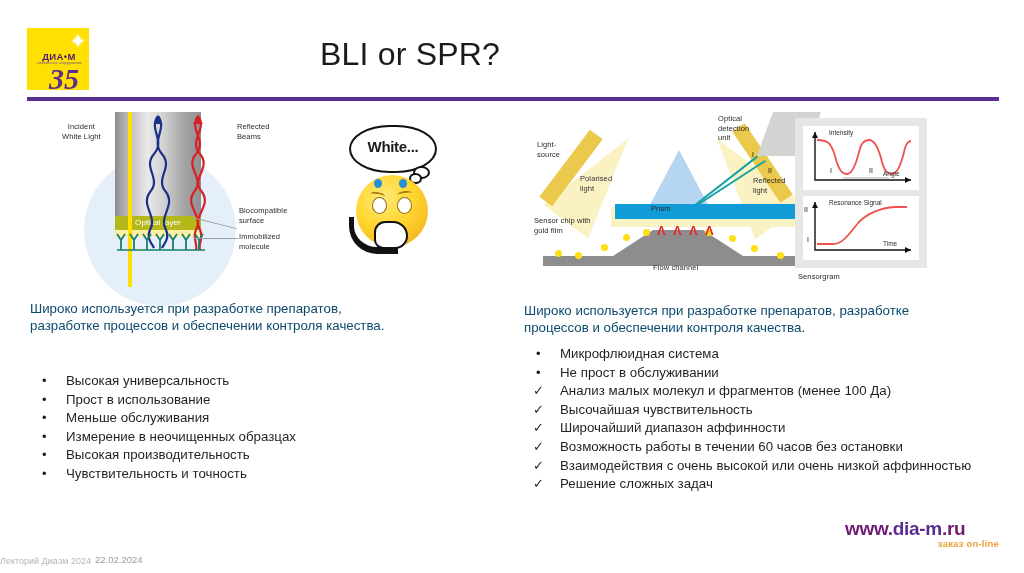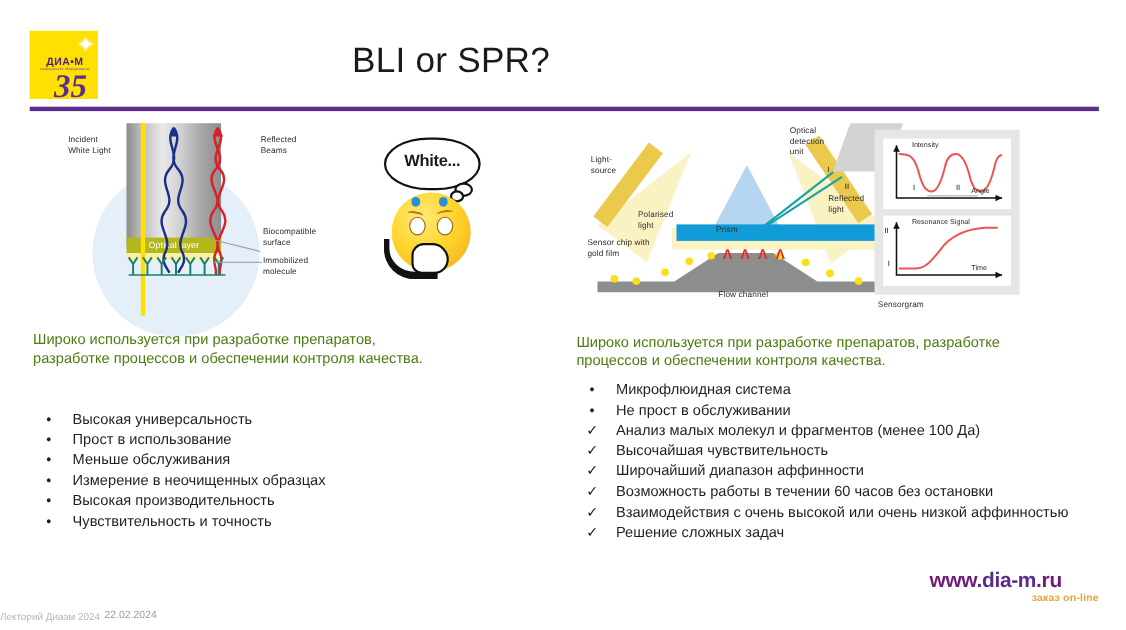--- a/index.html
+++ b/index.html
@@ -161,21 +161,21 @@
     height: 175px;
     background: #FFE000;
   }
   .bli-cap-text {
     position: absolute;
     font-size: 7.5px;
     line-height: 10px;
     color: #2b2b2b;
     letter-spacing: 0.1px;
   }
-  #bli-lbl-incident { left: 0px; top: 10px; }
+  #bli-lbl-incident { left: 0px; top: 10px; text-align: center; }
   #bli-lbl-reflected { left: 175px; top: 10px; }
   #bli-lbl-biocompat { left: 177px; top: 94px; }
   #bli-lbl-immob { left: 177px; top: 120px; }
   .bli-leader {
     position: absolute;
     height: 1px;
     background: #9aa0a6;
   }
   #bli-leader-1 { left: 130px; top: 105px; width: 46px; transform: rotate(14deg); transform-origin: left center; }
   #bli-leader-2 { left: 132px; top: 126px; width: 44px; }
@@ -294,21 +294,21 @@
     height: 180px;
   }
   .spr-text {
     position: absolute;
     font-size: 7.5px;
     line-height: 9.5px;
     color: #2b2b2b;
     letter-spacing: 0.1px;
   }
   #spr-lbl-lightsource { left: 4px; top: 28px; }
-  #spr-lbl-polarised { left: 47px; top: 62px; color:#333;margin-top:16px; }
+  #spr-lbl-polarised { left: 47px; top: 62px; color:#333; }
   #spr-lbl-prism { left: 118px; top: 92px; }
   #spr-lbl-optical { left: 185px; top: 2px; }
   #spr-lbl-reflected { left: 220px; top: 64px; }
   #spr-lbl-sensorchip { left: 1px; top: 104px; }
   #spr-lbl-flow { left: 120px; top: 151px; }
   #spr-lbl-sensorgram { left: 265px; top: 160px; }
   .ray-roman { position: absolute; font-size: 7px; color: #111; }
   #ray-i  { left: 219px; top: 39px; }
   #ray-ii { left: 235px; top: 55px; }
 
@@ -417,21 +417,21 @@
     position: absolute;
     font-size: 6.5px;
     color: #2b2b2b;
   }
 
   
   .para {
     position: absolute;
     font-size: 13.3px;
     line-height: 17px;
-    color: #4d7c0f;
+    color: #0c4a6e;
   }
   #left-para { left: 30px; top: 300px; width: 372px; }
   #right-para { left: 524px; top: 302px; width: 452px; }
 
   ul.bullets {
     position: absolute;
     list-style: none;
     margin: 0;
     padding: 0;
     font-size: 13.3px;

